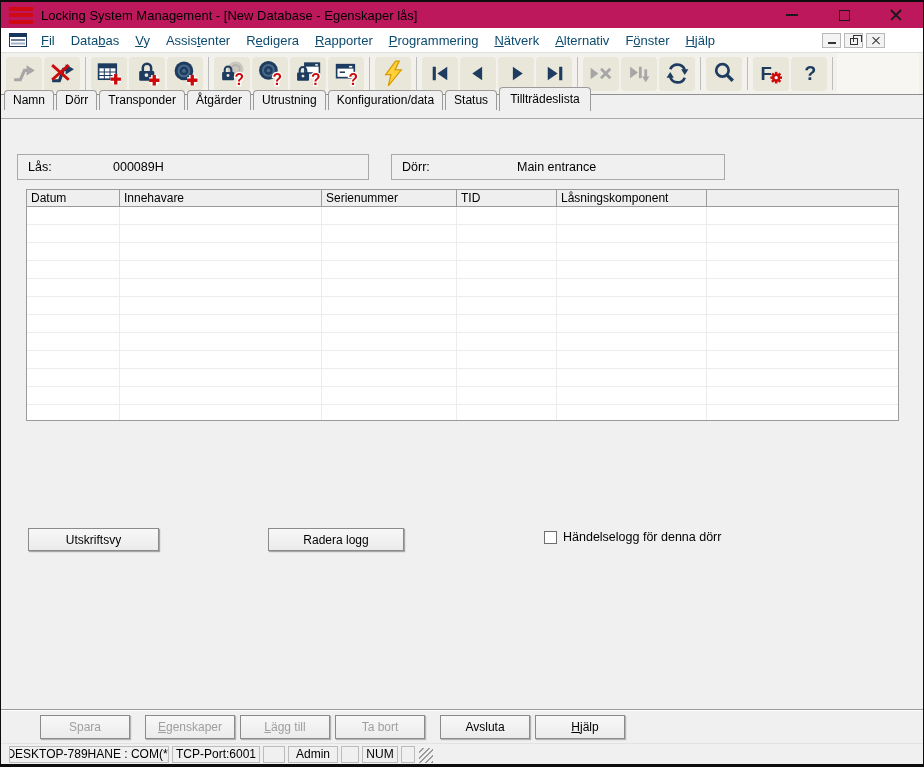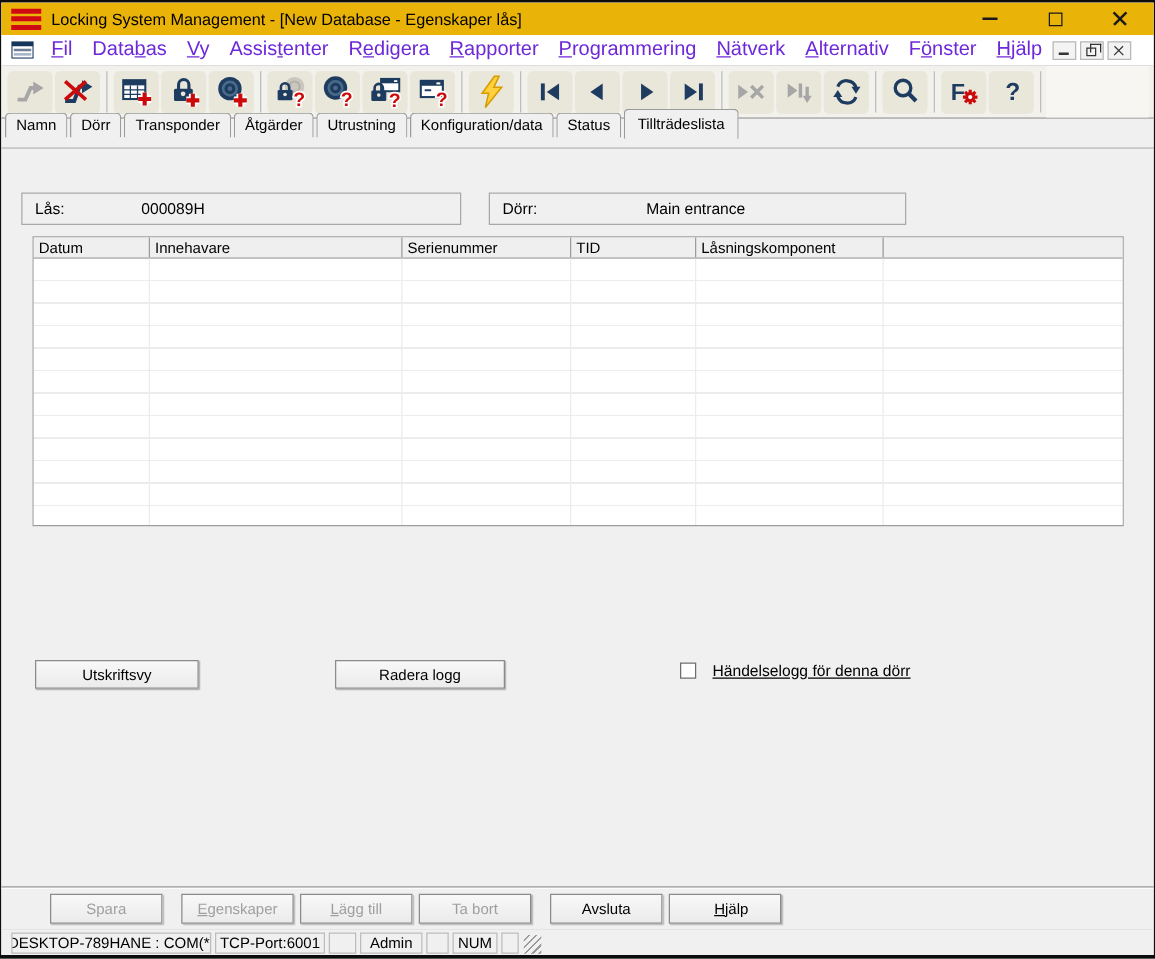--- a/index.html
+++ b/index.html
@@ -6,36 +6,36 @@
   *{box-sizing:border-box;}
   .window{
     width:924px;height:767px;
     border:1px solid #0d0d0d;border-top-width:2px;border-bottom-width:3px;
     background:#f0f0f0;
     font-family:"Liberation Sans",sans-serif;
     display:flex;flex-direction:column;
     position:relative;overflow:hidden;
   }
   
-  .titlebar{height:26px;background:#eab308;display:flex;align-items:center;padding:0 6px;flex:none;}
+  .titlebar{height:26px;background:#be185d;display:flex;align-items:center;padding:0 6px;flex:none;}
   .logo{width:24px;height:17px;display:inline-flex;flex-direction:column;justify-content:space-between;margin:0 8px 0 2px;}
   .logo i{display:block;height:4px;background:#cf0a12;}
   .title-text{font-size:13px;color:#000;white-space:nowrap;}
   .win-controls{margin-left:auto;display:flex;gap:30px;padding-right:10px;}
   .win-btn{width:22px;height:20px;display:flex;align-items:center;justify-content:center;}
   .glyph-min{width:12px;height:1.5px;background:#1a1a1a;display:block;}
   .glyph-max{width:11px;height:11px;border:1.5px solid #1a1a1a;display:block;}
   .glyph-close{width:12px;height:12px;position:relative;display:block;}
   .glyph-close::before,.glyph-close::after{content:"";position:absolute;left:-1px;top:5px;width:14px;height:1.5px;background:#1a1a1a;}
   .glyph-close::before{transform:rotate(45deg);}
   .glyph-close::after{transform:rotate(-45deg);}
   
   .menubar{height:25px;background:#fff;display:flex;align-items:center;padding:0 6px;border-bottom:1px solid #dedede;flex:none;}
   .mdi-icon{margin:0 6px 0 2px;display:inline-flex;}
-  .menu-item{font-size:16px;padding:2px 8px;color:#6d28d9;white-space:nowrap;}
+  .menu-item{font-size:13px;padding:2px 8px;color:#0c4a6e;white-space:nowrap;}
   .menu-item u{text-decoration:underline;}
   .mdi-controls{margin-left:auto;display:flex;gap:3px;padding-right:32px;}
   .mdi-btn{width:19px;height:15px;border:1px solid #b8b8b8;background:#f3f3f3;display:flex;align-items:center;justify-content:center;}
   .glyph-min-s{width:8px;height:1.5px;background:#333;display:block;margin-top:6px;}
   .glyph-restore{width:8px;height:7px;border:1px solid #333;background:#f3f3f3;display:block;position:relative;margin-top:2px;}
   .glyph-restore::before{content:"";position:absolute;left:2px;top:-4px;width:7px;height:6px;border:1px solid #333;border-bottom:none;}
   .glyph-close-s{width:8px;height:8px;position:relative;display:block;}
   .glyph-close-s::before,.glyph-close-s::after{content:"";position:absolute;left:-1px;top:3.5px;width:10px;height:1.4px;background:#333;}
   .glyph-close-s::before{transform:rotate(45deg);}
   .glyph-close-s::after{transform:rotate(-45deg);}
@@ -55,21 +55,21 @@
   .field-label{position:absolute;left:10px;top:5px;}
   .field-value{position:absolute;top:5px;}
   .table{position:absolute;left:25px;top:70px;width:873px;height:232px;background:#fff;border:1px solid #9b9b9b;display:flex;flex-direction:column;}
   .thead{display:flex;height:17px;background:#f0efef;border-bottom:1px solid #9b9b9b;flex:none;}
   .th{border-right:1px solid #9b9b9b;font-size:12px;padding:1px 4px 0;white-space:nowrap;overflow:hidden;flex:none;}
   .th.right{text-align:left;padding-right:16px;}
   .th.last{border-right:none;flex:1;}
   .tbody{position:relative;flex:1;background-image:repeating-linear-gradient(to bottom,#fff 0,#fff 17px,#ececec 17px,#ececec 18px);}
   .vline{position:absolute;top:0;bottom:0;width:1px;background:#ececec;}
   .btn-classic{position:absolute;height:23px;font:12px "Liberation Sans",sans-serif;color:#000;background:linear-gradient(#f8f8f8,#ebebeb);border:1px solid #8b8b8b;box-shadow:1px 1px 1px rgba(0,0,0,0.3);}
-  .checkbox-row{position:absolute;display:flex;gap:13px;text-decoration:underline;}
+  .checkbox-row{position:absolute;display:flex;align-items:center;gap:6px;}
   .checkbox{width:13px;height:13px;background:#fff;border:1px solid #6d6d6d;display:inline-block;flex:none;}
   .checkbox-label{font-size:12.5px;white-space:nowrap;}
   
   .footer{height:34px;position:relative;background:#f0f0f0;border-top:1px solid #9a9a9a;box-shadow:inset 0 1px 0 #ffffff;flex:none;}
   .footer-btn{position:absolute;top:5px;width:90px;height:24px;font:12px "Liberation Sans",sans-serif;color:#000;background:linear-gradient(#f8f8f8,#ebebeb);border:1px solid #8b8b8b;box-shadow:1px 1px 1px rgba(0,0,0,0.25);margin-left:16px;}
   .footer-btn.disabled{color:#9f9f9f;}
   .footer-btn u{text-decoration:underline;}
   
   .statusbar{height:21px;flex:none;display:flex;align-items:center;background:#f0f0f0;font-size:12px;padding-left:8px;border-top:1px solid #e3e3e3;}
   .status-left{flex:1;}

